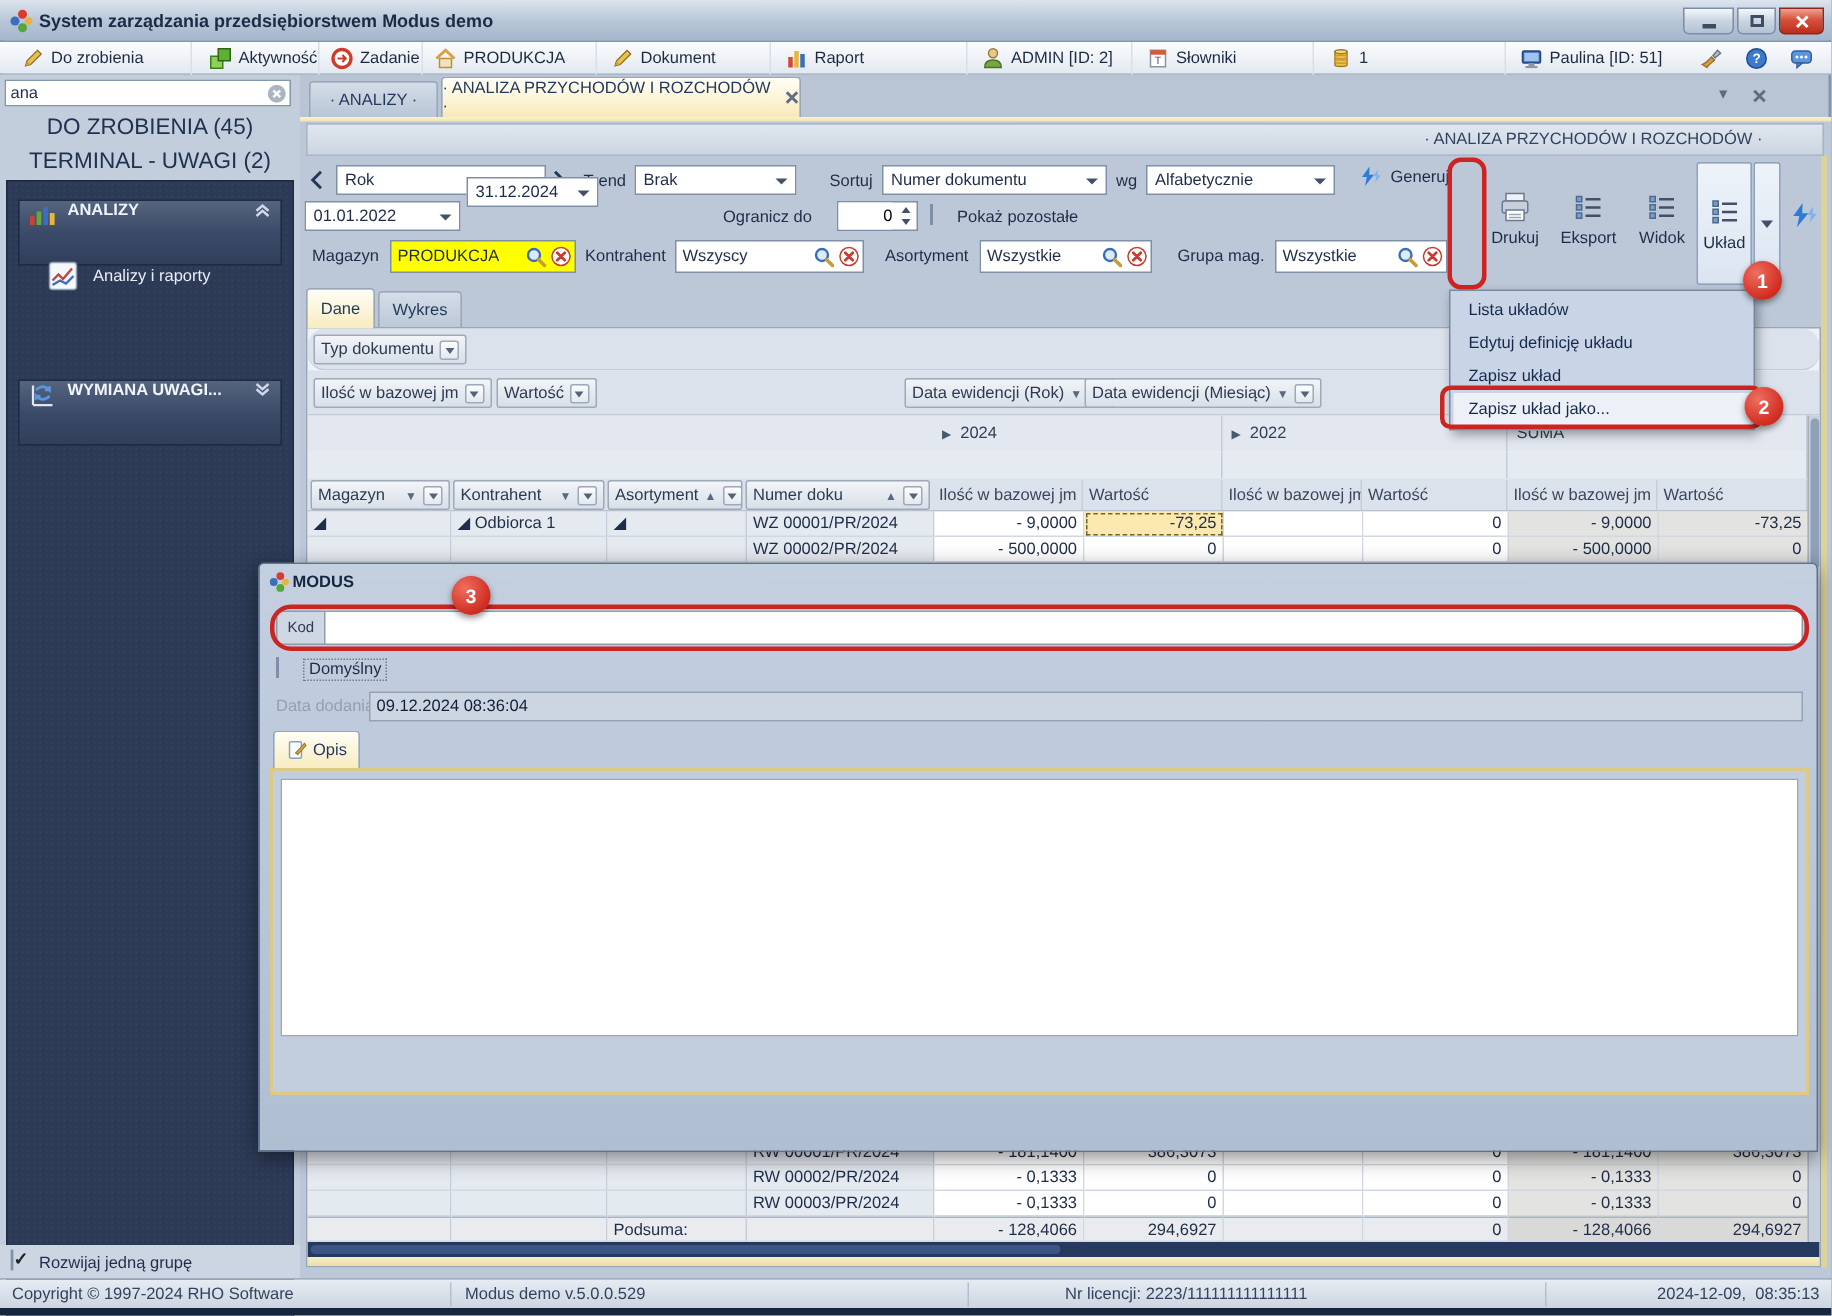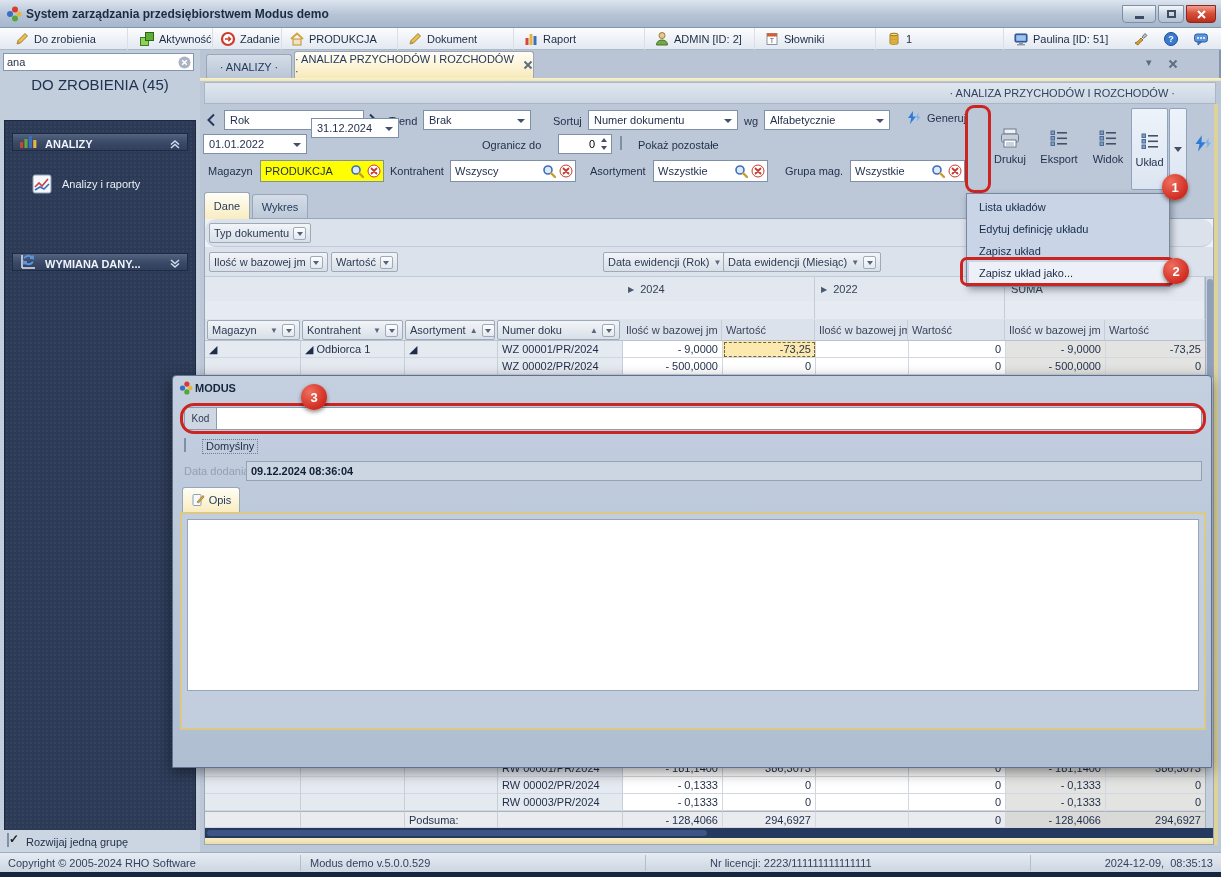--- a/index.html
+++ b/index.html
@@ -16,21 +16,21 @@
 
 #toolbar{left:0;top:28px;width:1221px;height:22px;background:linear-gradient(#fbfcfe,#e3e9f1);border-bottom:1px solid #aeb9c7;}
 .titem{position:absolute;top:0;height:22px;display:flex;align-items:center;gap:4px;padding:0 6px;color:#1c2b44;border-right:1px solid #d9dfe8;}
 .tico{position:absolute;top:1px;width:26px;height:20px;display:flex;align-items:center;justify-content:center;border-radius:2px;}
 
 #sidebar{left:0;top:50px;width:200px;height:802px;background:#c3cedd;}
 #side-search{position:absolute;left:3px;top:3px;width:191px;height:18px;background:#fff;border:1px solid #8496ad;display:flex;align-items:center;}
 #side-search input{flex:1;border:0;outline:0;font:11px "Liberation Sans",sans-serif;padding:0 3px;color:#1e2d49;background:transparent;}
 .notice{position:absolute;left:0;width:200px;height:22px;text-align:center;font-size:15px;color:#203251;line-height:22px;}
 #navy{position:absolute;left:4px;top:70px;width:192px;height:760px;background:#2c3a56;background-image:radial-gradient(#33425f 1px,transparent 1px);background-size:4px 4px;border:1px solid #1d2940;}
-.navhead{position:absolute;left:7px;width:176px;height:18px;background:linear-gradient(#55657f,#3a4a68 50%,#313f5b);border:1px solid #1f2b44;display:flex;align-items:flex-end;gap:8px;padding:0 6px;color:#f0f4fa;font-weight:bold;}
+.navhead{position:absolute;left:7px;width:176px;height:44px;background:linear-gradient(#55657f,#3a4a68 50%,#313f5b);border:1px solid #1f2b44;display:flex;align-items:flex-start;gap:8px;padding:0 6px;color:#f0f4fa;font-weight:bold;}
 .navhead .spacer{flex:1;}
 .navitem{position:absolute;left:7px;width:176px;height:30px;display:flex;align-items:center;gap:10px;padding-left:20px;color:#e8eef6;}
 #side-check{position:absolute;left:0;top:780px;width:200px;height:22px;background:#ccd5e2;}
 
 .cb{width:13px;height:13px;background:#fff;border:1px solid #7e90a8;position:relative;flex:none;}
 .cb.checked::after{content:"✓";position:absolute;left:1px;top:-2px;font-size:12px;font-weight:bold;color:#222;}
 
 #tabbar{left:200px;top:50px;width:1021px;height:28px;}
 .tab{position:absolute;display:flex;align-items:center;justify-content:center;gap:6px;border:1px solid #9aa6b8;border-bottom:0;border-radius:3px 3px 0 0;color:#243a5c;}
 .tab.inactive{background:linear-gradient(#d4dde8,#b9c6d6);}
@@ -91,21 +91,21 @@
 .mitem{height:22px;line-height:22px;padding-left:10px;color:#16294a;white-space:nowrap;}
 .mitem.hl{background:#edf1f7;}
 
 #modal{left:172px;top: 375px;width:1040px;height:393px;background:linear-gradient(#c4d0e0,#b0bed2);border:1px solid #5f7190;border-radius:4px 4px 0 0;box-shadow:0 4px 14px rgba(0,0,0,.45);z-index:50;}
 #mtitle{left:0;top:0;width:1193px;height:24px;display:flex;align-items:center;gap:2px;padding:0 6px;font-weight:bold;color:#16263e;}
 #mclose{position:absolute;right:5px;top:4px;width:17px;height:15px;border:1px solid #8e2619;border-radius:2px;background:linear-gradient(#f0a092,#d8503a 45%,#b92f1d);display:flex;align-items:center;justify-content:center;}
 #kodrow{left:11px;top:31px;width:1018px;height:23px;display:flex;}
 #kodrow .klabel{width:32px;background:#cfd7e3;border:1px solid #8b9cb1;border-right:0;font-size:10px;display:flex;align-items:center;justify-content:center;color:#2c3a52;}
 #kodrow input{flex:1;border:1px solid #8b9cb1;background:#fff;font:11px "Liberation Sans",sans-serif;padding:0 4px;outline:0;}
 .dotlbl{border:1px dotted #6e7f96;padding:0 3px;line-height:13px;}
-#daterow-field{left:73px;top:85px;width:956px;height:20px;background:#ccd5e2;border:1px solid #94a2b4;line-height:18px;padding-left:4px;color:#122036;font-weight:bold;}
+#daterow-field{left:73px;top:85px;width:956px;height:20px;background:#ccd5e2;border:1px solid #94a2b4;line-height:18px;padding-left:4px;color:#122036;}
 #opistab{left:9px;top:111px;width:58px;height:25px;}
 #contentbox{left:7px;top:136px;width:1026px;height:218px;border:2px solid #dcca84;background:#c2cddd;}
 #contentbox .editor{position:absolute;left:5px;top:5px;width:1012px;height:172px;background:#fff;border:1px solid #97a5b8;}
 #btnrow{left:0;top:357px;width:1038px;height:35px;background:#b9c5d5;border-top:1px solid #8e9db1;}
 #btn-confirm{position:absolute;left:849px;top:6px;width:88px;height:24px;background:linear-gradient(#fefcf0,#f3e8c4);border:1px solid #c9b96f;border-radius:3px;display:flex;align-items:center;justify-content:center;gap:6px;color:#1e2d49;}
 #btn-cancel{position:absolute;left:955px;top:8px;width:80px;height:22px;display:flex;align-items:center;gap:6px;color:#1e2d49;}
 
 .badge{position:absolute;width:26px;height:26px;border-radius:50%;background:radial-gradient(circle at 9px 8px,#ef6e5f,#cf2b1f 72%);color:#fff;font-weight:bold;font-size:13px;display:flex;align-items:center;justify-content:center;box-shadow:0 2px 4px rgba(0,0,0,.45);z-index:70;}
 .redrect{position:absolute;border:3px solid #cc2420;border-radius:9px;z-index:65;pointer-events:none;}
 
@@ -240,20 +240,21 @@
 
 <div id="sidebar" class="a">
   <div id="side-search">
     <input value="ana" style="">
     <svg style="margin-right:2px" width="13" height="13" viewBox="0 0 13 13">
         <circle cx="6.5" cy="6.5" r="6" fill="#aab4c2"></circle>
         <path d="M4.2 4.2 L8.8 8.8 M8.8 4.2 L4.2 8.8" stroke="#fff" stroke-width="1.6"></path>
       </svg>
   </div>
   <div class="notice" style="top:24px">DO ZROBIENIA (45)</div>
+  <div class="notice" style="top:47px">TERMINAL - UWAGI (2)</div>
   <div id="navy">
     <div class="navhead" style="top:12px">
       <svg width="18" height="18" viewBox="0 0 18 18">
           <rect x="1" y="10" width="3.2" height="6" fill="#c44538"></rect>
           <rect x="5.4" y="7" width="3.2" height="9" fill="#62a83e"></rect>
           <rect x="9.8" y="4" width="3.2" height="12" fill="#3a6fc0"></rect>
           <rect x="14.2" y="8" width="3.2" height="8" fill="#e8b53a"></rect>
         </svg>
       <span>ANALIZY</span>
       <span class="spacer"></span>
@@ -268,21 +269,21 @@
           <path d="M3 16 L8 13 L12 15 L17 10" fill="none" stroke="#3a6fc0" stroke-width="1.6"></path>
         </svg>
       <span>Analizy i raporty</span>
     </div>
     <div class="navhead" style="top:132px">
       <svg width="18" height="18" viewBox="0 0 18 18">
           <path d="M3 16 L3 3 M3 16 L16 16" stroke="#dfe6f2" stroke-width="1.5" fill="none"></path>
           <path d="M5 6 C8 3 11 3 14 6 L14 3.5 M14 6 L11 6" fill="none" stroke="#5a95dd" stroke-width="1.8"></path>
           <path d="M14 10 C11 13 8 13 5 10 L5 12.5 M5 10 L8 10" fill="none" stroke="#5a95dd" stroke-width="1.8"></path>
         </svg>
-      <span>WYMIANA DANY...</span>
+      <span>WYMIANA UWAGI...</span>
       <span class="spacer"></span>
       <svg width="12" height="12" viewBox="0 0 12 12" style="transform:rotate(180deg)">
           <path d="M2 6.5 L6 3 L10 6.5 M2 10 L6 6.5 L10 10" fill="none" stroke="#cfd9ea" stroke-width="1.6"></path>
         </svg>
     </div>
   </div>
   <div id="side-check">
     <span class="cb checked a" style="left:7px;top:4px"></span>
     <span class="lbl" style="left:26px;top:5px">Rozwijaj jedną grupę</span>
   </div>
@@ -660,21 +661,21 @@
     <div class="editor"></div>
   </div>
 </div>
 
 <div class="redrect" style="left:965px;top:105px;width:26px;height:88px"></div>
 <div class="badge" style="left:1162px;top:174px">1</div>
 <div class="redrect" style="left:960px;top:257px;width:215px;height:29px;border-radius:7px"></div>
 <div class="badge" style="left:1163px;top:258px">2</div>
 
 <div id="statusbar" class="a">
-  <span class="lbl" style="left:8px;top:3px">Copyright © 2005-2024 RHO Software</span>
+  <span class="lbl" style="left:8px;top:3px">Copyright © 1997-2024 RHO Software</span>
   <span class="sep" style="left:300px"></span>
   <span class="lbl" style="left:310px;top:3px">Modus demo v.5.0.0.529</span>
   <span class="sep" style="left:645px"></span>
   <span class="lbl" style="left:710px;top:3px">Nr licencji: 2223/111111111111111</span>
   <span class="sep" style="left:1030px"></span>
   <span class="lbl" style="right:8px;top:3px;white-space:pre">2024-12-09,  08:35:13</span>
 </div>
 <div id="navybottom" class="a"></div>
 
 </body></html>

